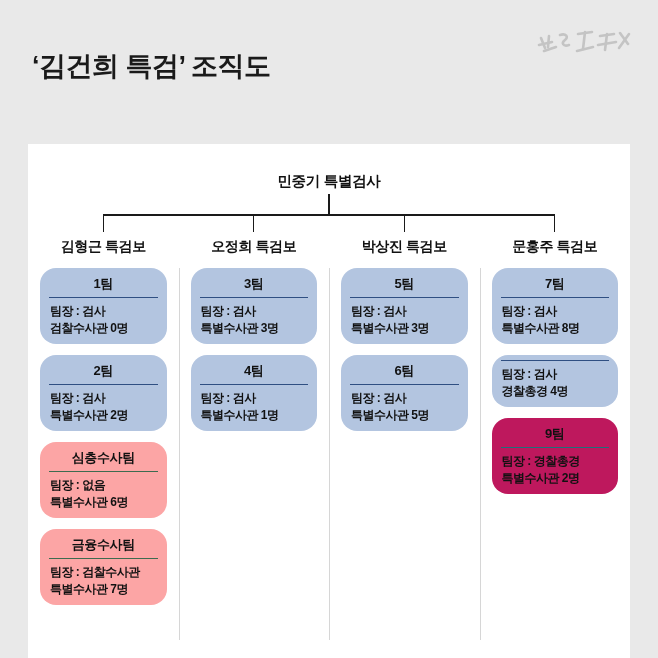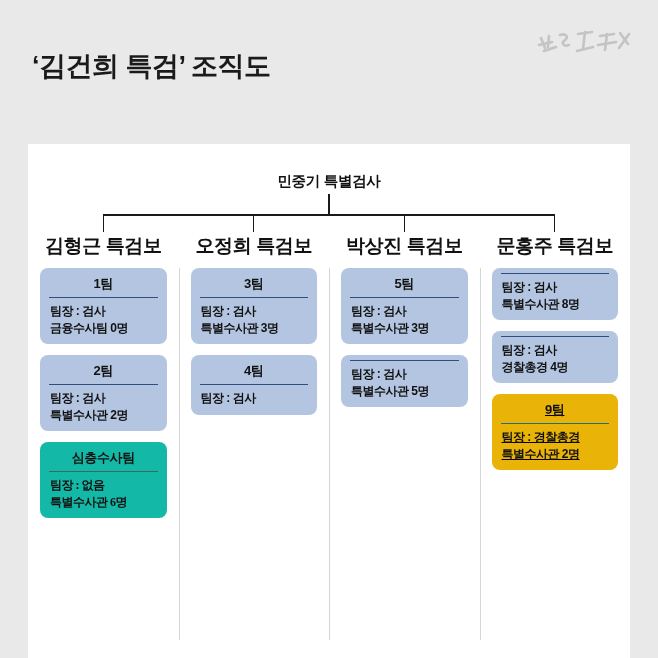--- a/index.html
+++ b/index.html
@@ -93,43 +93,43 @@
     content: "";
     position: absolute;
     left: 0;
     top: 32px;
     width: 1px;
     height: 372px;
     background: #d6d6d6;
   }
   .column-header {
     text-align: center;
-    font-size: 19px;
+    font-size: 14px;
     font-weight: bold;
     color: #111;
     letter-spacing: -0.4px;
     height: 24px;
     line-height: 20px;
     white-space: nowrap;
   }
   .column-cards {
     padding: 8px 12px 0 12px;
     box-sizing: border-box;
   }
 
   
   .card {
-    border-radius: 8px;
+    border-radius: 16px;
     margin-bottom: 11px;
     padding: 5px 0 8px 0;
     box-sizing: border-box;
   }
   .card.blue   { background: #b3c5e0; }
-  .card.green  { background: #14b8a6; font-family: Liberation Serif, serif; }
-  .card.teal   { background: #eab308; text-decoration: underline; }
+  .card.green  { background: #fca5a5; }
+  .card.teal   { background: #be185d; }
 
   .card-title {
     text-align: center;
     font-size: 13px;
     font-weight: bold;
     color: #111;
     letter-spacing: -0.4px;
     padding: 2px 0 4px 0;
     white-space: nowrap;
   }
@@ -198,37 +198,45 @@
   <div id="columns">
 
     <div class="column">
       <div class="column-header">김형근 특검보</div>
       <div class="column-cards">
         <div class="card blue">
           <div class="card-title">1팀</div>
           <div class="card-rule"></div>
           <div class="card-lines">
             <div class="card-line">팀장 : 검사</div>
-            <div class="card-line">금융수사팀 0명</div>
+            <div class="card-line">검찰수사관 0명</div>
           </div>
         </div>
         <div class="card blue">
           <div class="card-title">2팀</div>
           <div class="card-rule"></div>
           <div class="card-lines">
             <div class="card-line">팀장 : 검사</div>
             <div class="card-line">특별수사관 2명</div>
           </div>
         </div>
         <div class="card green">
           <div class="card-title">심층수사팀</div>
           <div class="card-rule"></div>
           <div class="card-lines">
             <div class="card-line">팀장 : 없음</div>
             <div class="card-line">특별수사관 6명</div>
+          </div>
+        </div>
+        <div class="card green">
+          <div class="card-title">금융수사팀</div>
+          <div class="card-rule"></div>
+          <div class="card-lines">
+            <div class="card-line">팀장 : 검찰수사관</div>
+            <div class="card-line">특별수사관 7명</div>
           </div>
         </div>
       </div>
     </div>
 
     <div class="column">
       <div class="column-header">오정희 특검보</div>
       <div class="column-cards">
         <div class="card blue">
           <div class="card-title">3팀</div>
@@ -236,50 +244,53 @@
           <div class="card-lines">
             <div class="card-line">팀장 : 검사</div>
             <div class="card-line">특별수사관 3명</div>
           </div>
         </div>
         <div class="card blue">
           <div class="card-title">4팀</div>
           <div class="card-rule"></div>
           <div class="card-lines">
             <div class="card-line">팀장 : 검사</div>
+            <div class="card-line">특별수사관 1명</div>
           </div>
         </div>
       </div>
     </div>
 
     <div class="column">
       <div class="column-header">박상진 특검보</div>
       <div class="column-cards">
         <div class="card blue">
           <div class="card-title">5팀</div>
           <div class="card-rule"></div>
           <div class="card-lines">
             <div class="card-line">팀장 : 검사</div>
             <div class="card-line">특별수사관 3명</div>
           </div>
         </div>
         <div class="card blue">
+          <div class="card-title">6팀</div>
           <div class="card-rule"></div>
           <div class="card-lines">
             <div class="card-line">팀장 : 검사</div>
             <div class="card-line">특별수사관 5명</div>
           </div>
         </div>
       </div>
     </div>
 
     <div class="column">
       <div class="column-header">문홍주 특검보</div>
       <div class="column-cards">
         <div class="card blue">
+          <div class="card-title">7팀</div>
           <div class="card-rule"></div>
           <div class="card-lines">
             <div class="card-line">팀장 : 검사</div>
             <div class="card-line">특별수사관 8명</div>
           </div>
         </div>
         <div class="card blue">
           <div class="card-rule"></div>
           <div class="card-lines">
             <div class="card-line">팀장 : 검사</div>

